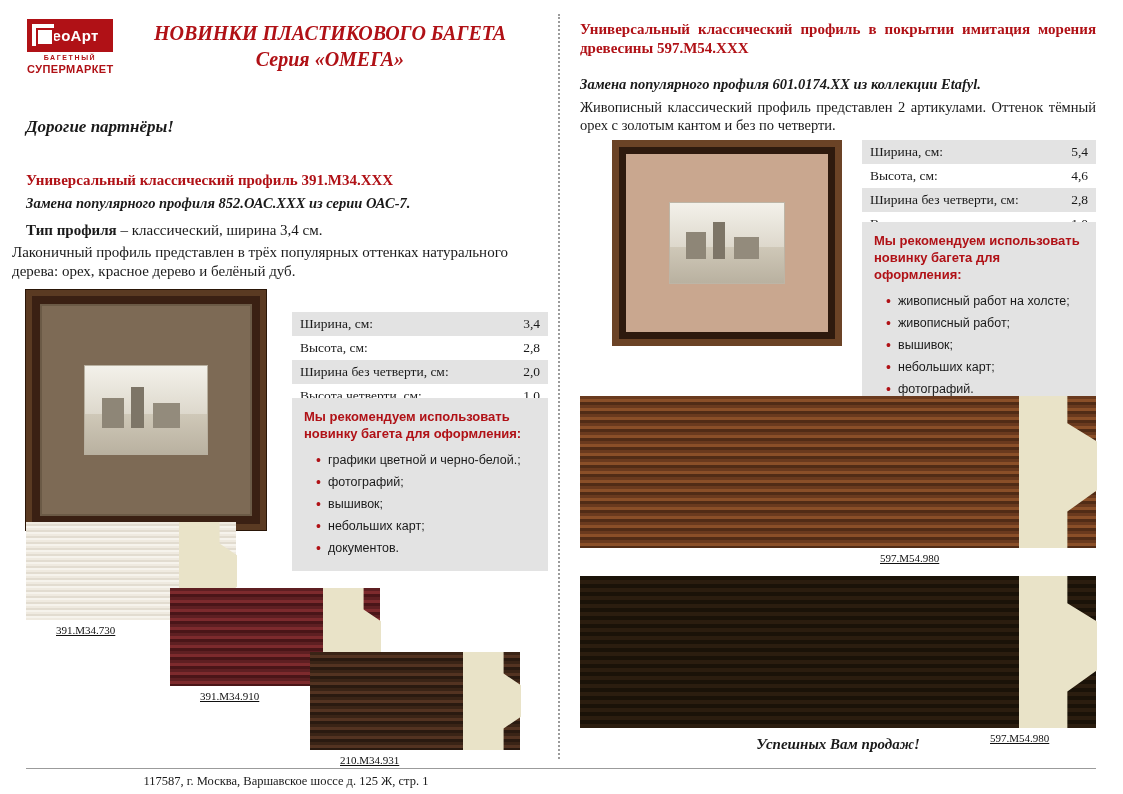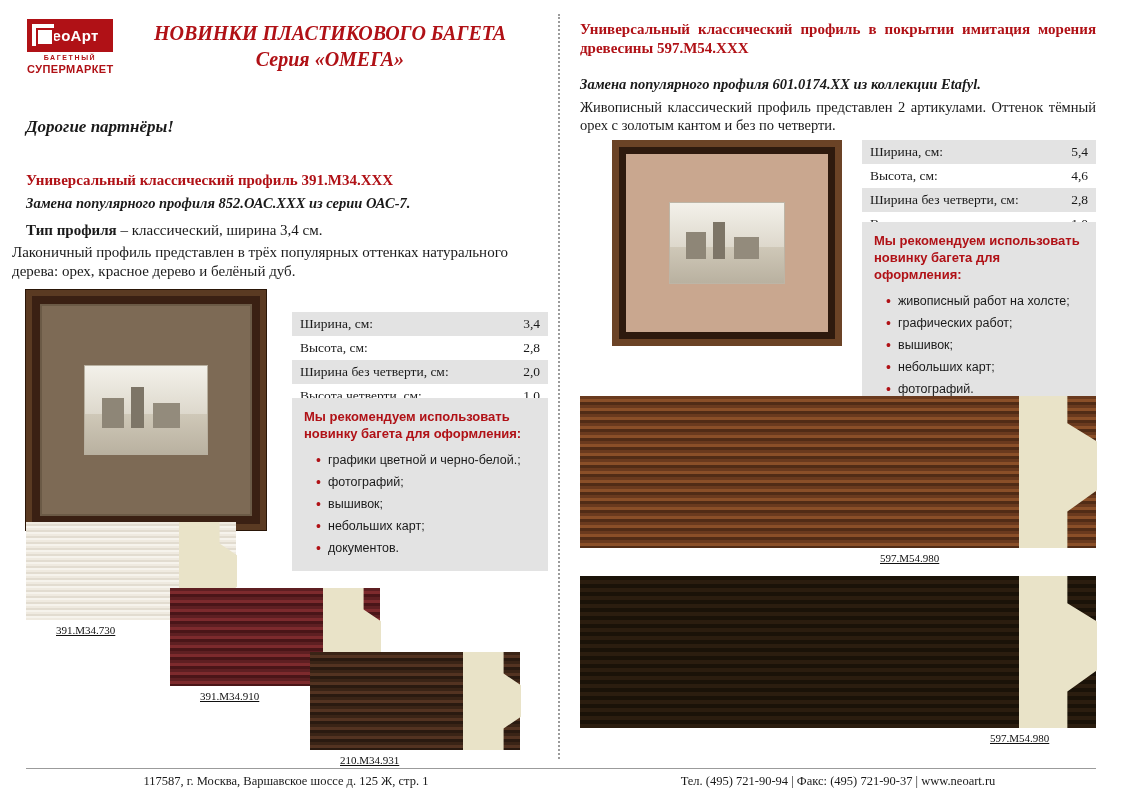--- a/index.html
+++ b/index.html
@@ -338,35 +338,35 @@
     <div class="row plain">
       <span>Высота четверти, см:</span>
       <span>1,0</span>
     </div>
   </div>
 
   <div class="rec rec-r">
     <h4>Мы рекомендуем использовать новинку багета для оформления:</h4>
     <ul>
       <li>живописный работ на холсте;</li>
-      <li>графических работ;</li>
+      <li>живописный работ;</li>
       <li>вышивок;</li>
       <li>небольших карт;</li>
       <li>фотографий.</li>
     </ul>
   </div>
 
   <div class="mould" style="left:580px; top:396px; width:516px; height:152px;">
     <div class="body w-walnut"></div>
     <div class="cap ivory" style="width:78px; clip-path:polygon(0 0,62% 0,62% 18%,100% 30%,100% 62%,62% 76%,62% 100%,0 100%);"></div>
   </div>
   <div class="mould-label" style="left:880px; top:552px;">597.М54.980</div>
 
   <div class="mould" style="left:580px; top:576px; width:516px; height:152px;">
     <div class="body w-black"></div>
     <div class="cap ivory" style="width:78px; clip-path:polygon(0 0,62% 0,62% 18%,100% 30%,100% 62%,62% 76%,62% 100%,0 100%);"></div>
   </div>
   <div class="mould-label" style="left:990px; top:732px;">597.М54.980</div>
 
+  <div class="closing">Успешных Вам продаж!</div>
   <div class="footer-l">117587, г. Москва, Варшавское шоссе д. 125 Ж, стр. 1</div>
-  <div class="footer-r">Тел. (495) 721-90-94  |  Факс: (495) 721-90-37  |  www.neoart.ru</div>
 
 </div>
 
 </body></html>

